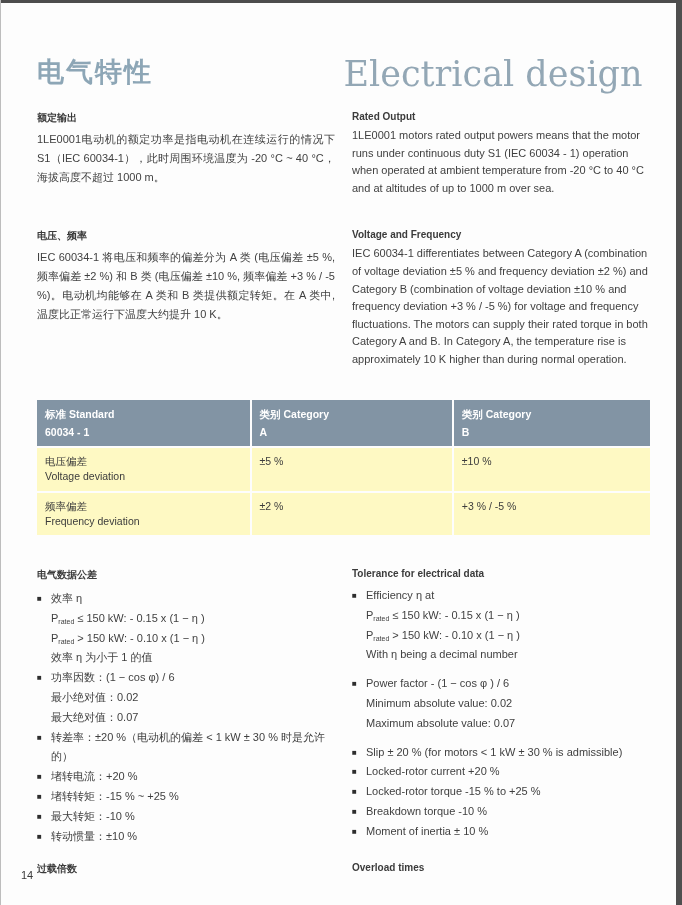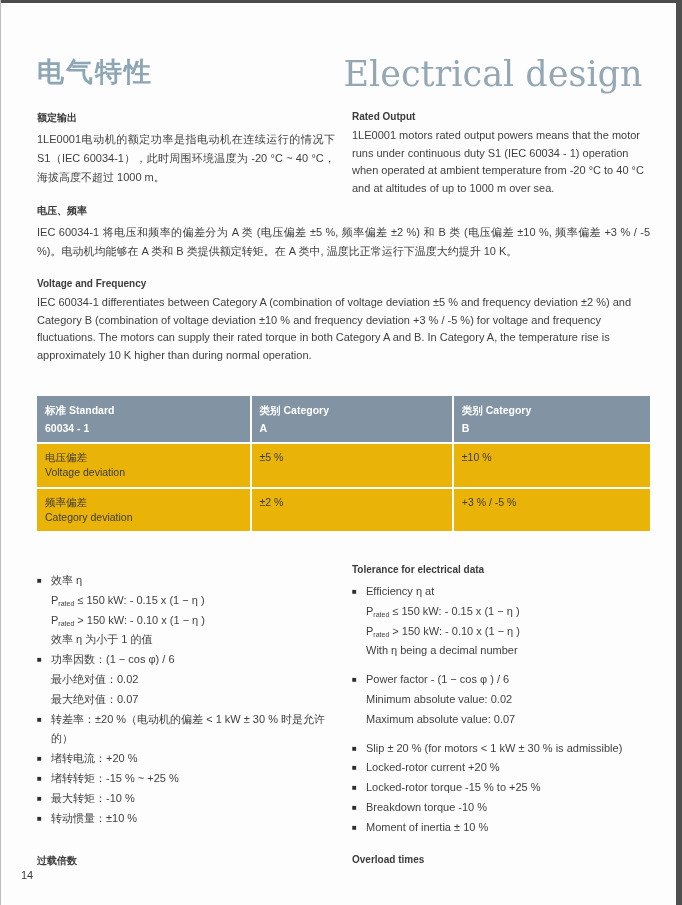--- a/index.html
+++ b/index.html
@@ -30,34 +30,34 @@
 
   .sec-heading {
     font-size:10px; font-weight:bold; color:#3b3b3b; margin-bottom:5px;
   }
   .body-text {
     font-size:11px; line-height:1.72; color:#3f3f3f; text-align:justify;
   }
   .col-en .body-text { text-align:left; line-height:1.6; }
 
   .row-rated { margin-top:17px; }
-  .row-voltage { margin-top:7px;flex-direction:column; }
+  .row-voltage { margin-top:32px; }
 
   
   .spec-table { width:100%; border-collapse:separate; border-spacing:0; margin-top:31px; }
   .spec-table th, .spec-table td { vertical-align:top; text-align:left; }
   .spec-table th {
     background:#8294a4; color:#ffffff; font-size:10.5px; font-weight:bold;
     padding:6px 16px 6px 8px; line-height:1.55;
     border-right:2px solid #fdfdfd;
     margin-top:36px;
   }
   .spec-table th:last-child { border-right:none; }
   .spec-table td {
-    background:#eab308; color:#3c3c3c; font-size:10.5px;
+    background:#fef9c3; color:#3c3c3c; font-size:10.5px;
     padding:6px 8px; line-height:1.45;
     border-right:2px solid #fdfdfd; border-top:2px solid #fdfdfd;margin-top:32px;
   }
   .spec-table td:last-child { border-right:none; }
   .spec-table .note-cell { border-right:none; line-height:1.5; padding:5px 8px 7px 8px; }
   .col-std { width:35%; } .col-a { width:33%; } .col-b { width:32%; }
   .th-line2 { display:block; margin-top:2px; }
   .cell-zh { display:block; }
   .cell-en { display:block; }
 
@@ -146,30 +146,31 @@
         <td>
           <span class="cell-zh">电压偏差</span>
           <span class="cell-en">Voltage deviation</span>
         </td>
         <td>±5 %</td>
         <td>±10 %</td>
       </tr>
       <tr>
         <td>
           <span class="cell-zh">频率偏差</span>
-          <span class="cell-en">Category deviation</span>
+          <span class="cell-en">Frequency deviation</span>
         </td>
         <td>±2 %</td>
         <td>+3 % / -5 %</td>
       </tr>
     </tbody>
       </table>
 
     <div class="two-col row-tolerance">
       <div class="col col-zh">
+        <div class="sec-heading">电气数据公差</div>
         <div class="bullet-list">
           <div class="b-item">
             <span class="b-marker">■</span>
             <span>效率 η</span>
           </div>
           <div class="b-sub"><span>P</span><sub class="sb">rated</sub><span> ≤ 150 kW: - 0.15 x (1 − η )</span></div>
           <div class="b-sub"><span>P</span><sub class="sb">rated</sub><span> &gt; 150 kW: - 0.10 x (1 − η )</span></div>
           <div class="b-sub">效率 η 为小于 1 的值</div>
           <div class="b-item">
             <span class="b-marker">■</span>

